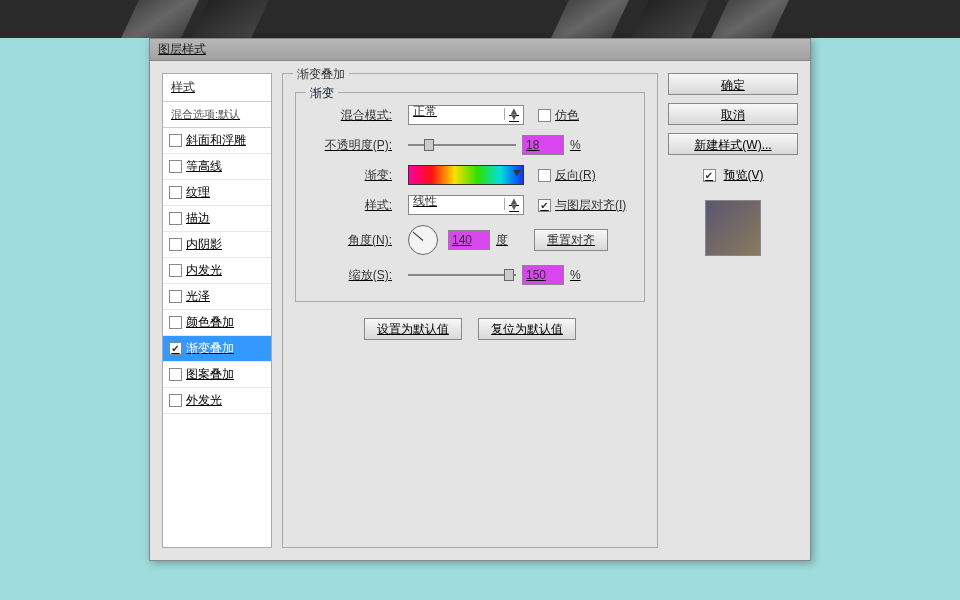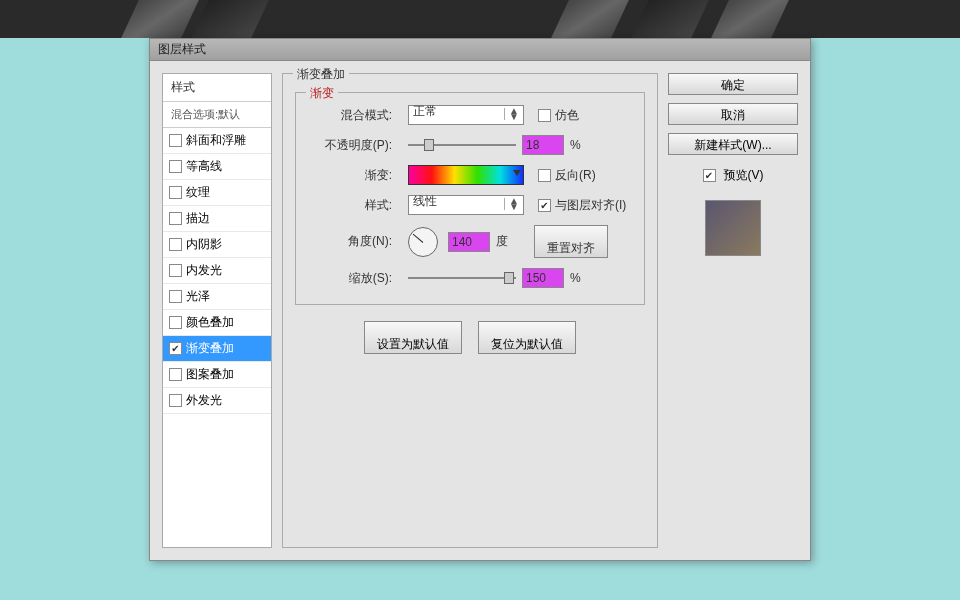--- a/index.html
+++ b/index.html
@@ -1,51 +1,51 @@
 <!DOCTYPE html>
 <html><head>
 <meta charset="utf-8">
 <style>
 * { box-sizing: border-box; margin: 0; padding: 0; font-family: "Microsoft YaHei", Arial, sans-serif; }
 body { background: #9fdcdc; width: 960px; height: 600px; position: relative; }
 .bg-pattern { position: absolute; top: 0; left: 0; width: 100%; height: 38px; background: #2a2a2a; z-index: 0; }
 .bg-chev { position: absolute; height: 38px; width: 60px; background: linear-gradient(135deg, #444 0%, #666 50%, #444 100%); transform: skew(-25deg); }
-.dialog { position: absolute; left: 149px; top: 38px; width: 662px; height: 523px; background: #e4e4e4; border: 1px solid #888; box-shadow: 2px 2px 8px rgba(0,0,0,0.3); }
+.dialog { position: absolute; left: 149px; top: 38px; width: 662px; height: 523px; background: #e4e4e4; border: 1px solid #888; box-shadow: 2px 2px 8px rgba(0,0,0,0.3); text-decoration: underline; }
 .titlebar { height: 22px; background: linear-gradient(#b8b8b8,#a0a0a0); border-bottom: 1px solid #888; display: flex; align-items: center; padding-left: 8px; font-size: 12px; color: #222; }
 .body { display: flex; padding: 12px; gap: 10px; height: calc(100% - 22px); }
 .left-panel { width: 110px; background: #fff; border: 1px solid #aaa; display: flex; flex-direction: column; font-size: 12px; }
 .lp-head { padding: 5px 8px; border-bottom: 1px solid #ccc; color: #333; }
 .lp-sub { padding: 5px 8px; border-bottom: 1px solid #ccc; color: #555; font-size: 11px; }
 .effect-item { display: flex; align-items: center; padding: 4px 6px; border-bottom: 1px solid #e8e8e8; gap: 4px; cursor: pointer; }
 .effect-item.indent { }
 .effect-item.selected { background: #3399ff; color: #fff; }
 .chk { width: 13px; height: 13px; background: #fff; border: 1px solid #888; display: inline-flex; align-items: center; justify-content: center; font-size: 11px; line-height: 1; }
 .chk.checked::after { content: "✔"; color: #333; font-size: 10px; }
 .effect-item.selected .chk.checked::after { color: #333; }
 .center-panel { flex: 1; border: 1px solid #aaa; position: relative; padding: 10px 12px; }
 .group-label { position: absolute; top: -8px; left: 10px; background: #e4e4e4; padding: 0 4px; font-size: 12px; color: #333; }
 .inner-group { border: 1px solid #aaa; position: relative; padding: 12px 10px 16px; margin-top: 8px; }
-.inner-label { position: absolute; top: -8px; left: 10px; background: #e4e4e4; padding: 0 4px; font-size: 12px; color: #b91c1c; }
+.inner-label { position: absolute; top: -8px; left: 10px; background: #e4e4e4; padding: 0 4px; font-size: 12px; color: #0f172a; }
 .row { display: flex; align-items: center; margin-bottom: 10px; font-size: 12px; color: #333; }
 .rlabel { width: 86px; text-align: right; margin-right: 16px; }
 .select { width: 116px; height: 20px; background: #fff; border: 1px solid #888; display: flex; align-items: flex-end; justify-content: space-between; padding: 4px 4px; font-size: 12px; }
 .sel-arrow { font-size: 10px; color: #555; border-left:1px solid #aaa; padding-left:4px; display:flex; flex-direction:column; line-height:6px; }
 .slider-wrap { width: 108px; position: relative; height: 14px; display: flex; align-items: center; }
 .slider-track { position: absolute; left: 0; right: 0; top: 6px; height: 2px; background: #888; }
 .slider-thumb { position: absolute; top: 1px; width: 10px; height: 12px; background: #ccc; border: 1px solid #666; }
 .num-box { width: 42px; height: 20px; background: #fff; border: 1px solid #888; margin-left: 6px; padding: 0 3px; font-size: 12px; display: flex; align-items: center; }
 .num-box.hl { background: #d946ef; }
 .pct { margin-left: 6px; font-size: 12px; }
 .grad-bar { width: 116px; height: 20px; border: 1px solid #333; background: linear-gradient(to right, #ff00a0, #ff1010, #ffe000, #30e000, #00e0e0, #1030ff); position: relative; }
 .grad-arrow { position: absolute; right: 2px; top: 4px; width: 0; height: 0; border-left: 4px solid transparent; border-right: 4px solid transparent; border-top: 6px solid #333; }
 .chk-inline { width: 13px; height: 13px; background: #fff; border: 1px solid #888; display: inline-flex; align-items: center; justify-content: center; margin-left: 14px; margin-right: 4px; font-size: 10px; }
 .chk-inline.checked::after { content: "✔"; color: #333; }
 .angle-dial { width: 30px; height: 30px; border: 1px solid #666; border-radius: 50%; background: #f4f4f4; position: relative; }
 .angle-line { position: absolute; left: 50%; top: 50%; width: 13px; height: 1px; background: #333; transform-origin: left center; transform: rotate(-140deg); }
-.btn-sm { height: 33px; padding: 0 12px; background: linear-gradient(#f8f8f8,#d8d8d8); border: 1px solid #888; font-size: 12px; cursor: pointer; display: inline-flex; align-items: flex-end; }
+.btn-sm { height: 22px; padding: 0 12px; background: linear-gradient(#f8f8f8,#d8d8d8); border: 1px solid #888; font-size: 12px; cursor: pointer; display: inline-flex; align-items: center; }
 .bottom-btns { display: flex; justify-content: center; gap: 16px; margin-top: 16px; }
 .right-panel { width: 130px; display: flex; flex-direction: column; gap: 8px; align-items: stretch; }
 .btn { height: 22px; background: linear-gradient(#f8f8f8,#d8d8d8); border: 1px solid #888; font-size: 12px; cursor: pointer; display: flex; align-items: flex-end; justify-content: center; }
 .preview-row { display: flex; align-items: center; justify-content: center; gap: 4px; font-size: 12px; margin-top: 4px; }
 .preview-box { width: 56px; height: 56px; background: linear-gradient(135deg, #5a5670, #8a7a5e); border: 1px solid #888; margin: 8px auto 0; }
 </style>
 </head>
 <body>
 
 <div class="bg-pattern">

